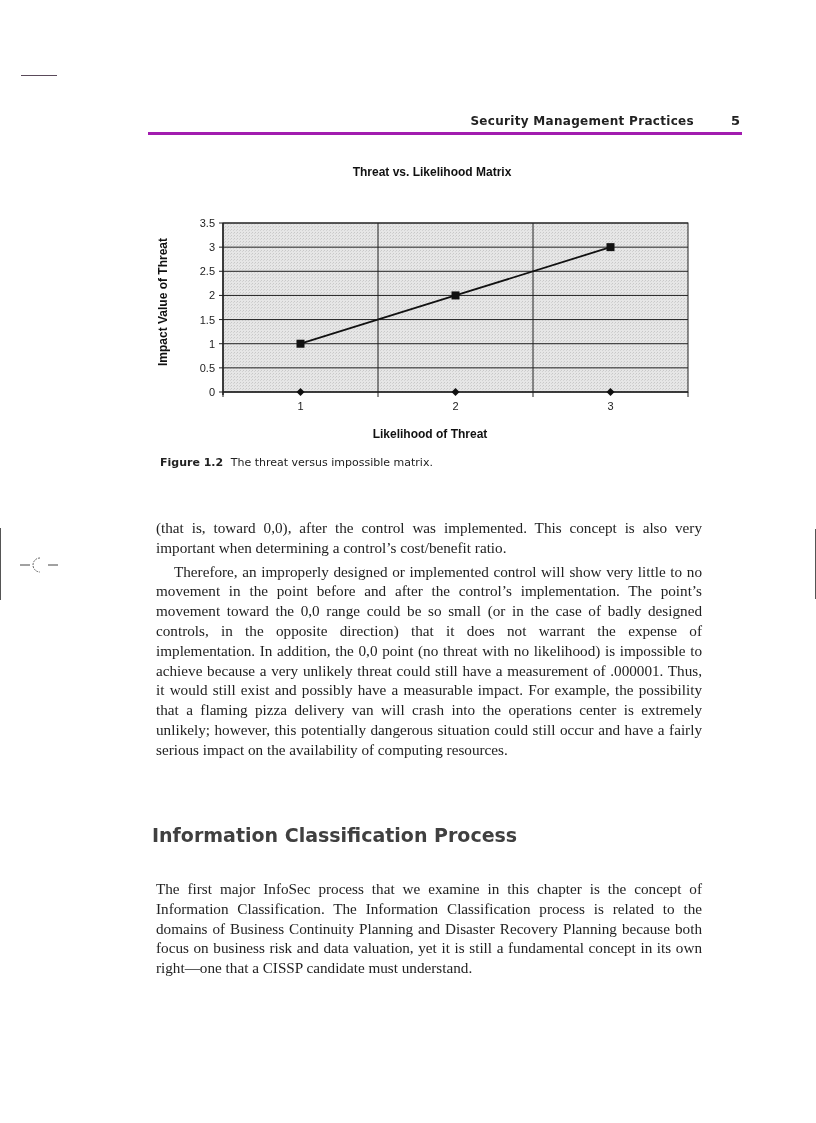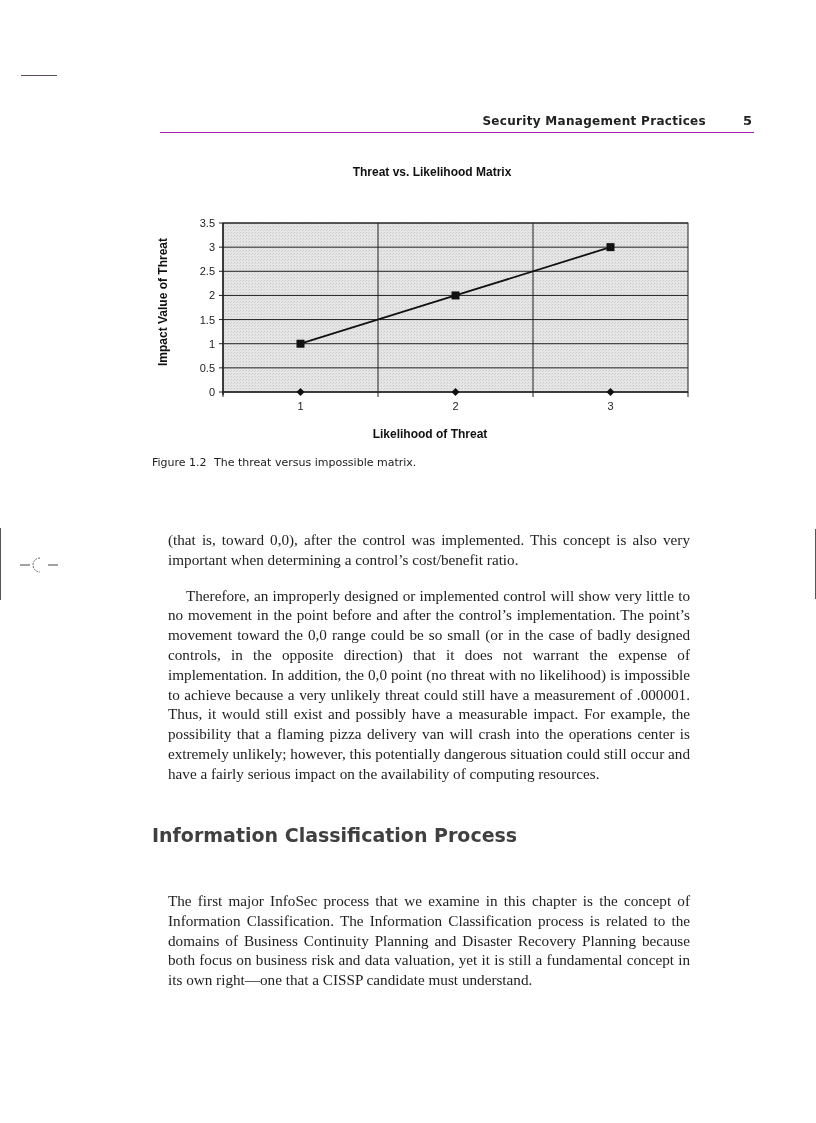--- a/index.html
+++ b/index.html
@@ -1,29 +1,29 @@
 <!DOCTYPE html>
 <html><head>
 <meta charset="utf-8">
 <style>
   html, body { margin: 0; padding: 0; background: #ffffff; }
   body { width: 816px; height: 1123px; position: relative; overflow: hidden; font-family: "Liberation Serif", serif; color: #222; }
   .crop-top { position: absolute; left: 21px; top: 75px; width: 36px; height: 1px; background: #5a4a5a; }
   .crop-left-bar { position: absolute; left: 0; top: 528px; width: 1px; height: 72px; background: #555; }
   .crop-right-bar { position: absolute; left: 815px; top: 529px; width: 1px; height: 70px; background: #555; }
   .crop-mark { position: absolute; left: 20px; top: 555px; width: 40px; height: 20px; }
-  .header { position: absolute; left: 160px; top: 112px; width: 594px; height: 20px; border-bottom: 1px solid #a21caf; }
+  .header { position: absolute; left: 148px; top: 112px; width: 594px; height: 20px; border-bottom: 3px solid #a21caf; }
   .header-title { position: absolute; right: 48px; top: 2px; font-family: "DejaVu Sans", sans-serif; font-weight: bold; font-size: 12px; color: #222; letter-spacing: 0.3px; }
   .header-page { position: absolute; right: 2px; top: 1px; font-family: "DejaVu Sans", sans-serif; font-weight: bold; font-size: 13px; color: #222; }
   .chart { position: absolute; left: 150px; top: 160px; width: 560px; height: 290px; }
   .chart svg text { font-family: "Liberation Sans", sans-serif; }
   .caption { position: absolute; left: 152px; top: 456px; font-family: "DejaVu Sans", sans-serif; font-size: 11px; color: #222; }
-  .caption-label { font-weight: normal; margin-right: 4px; }
+  .caption-label { font-weight: bold; margin-right: 4px; margin-left: 8px; }
   .body-text { position: absolute; left: 152px; width: 554px; font-size: 15.2px; line-height: 19.8px; text-align: justify; color: #222; }
-  .body-text p { margin: 16px; }
+  .body-text p { margin: 4px; }
   .indent { text-indent: 18px; }
   .p1 { top: 514px; }
   .section-heading { position: absolute; left: 152px; top: 824px; font-family: "DejaVu Sans", sans-serif; font-weight: bold; font-size: 19px; color: #404040; }
   .p2 { top: 875px; }
 </style>
 </head>
 <body>
 
 <div class="crop-top"></div>
 <div class="crop-left-bar"></div>

